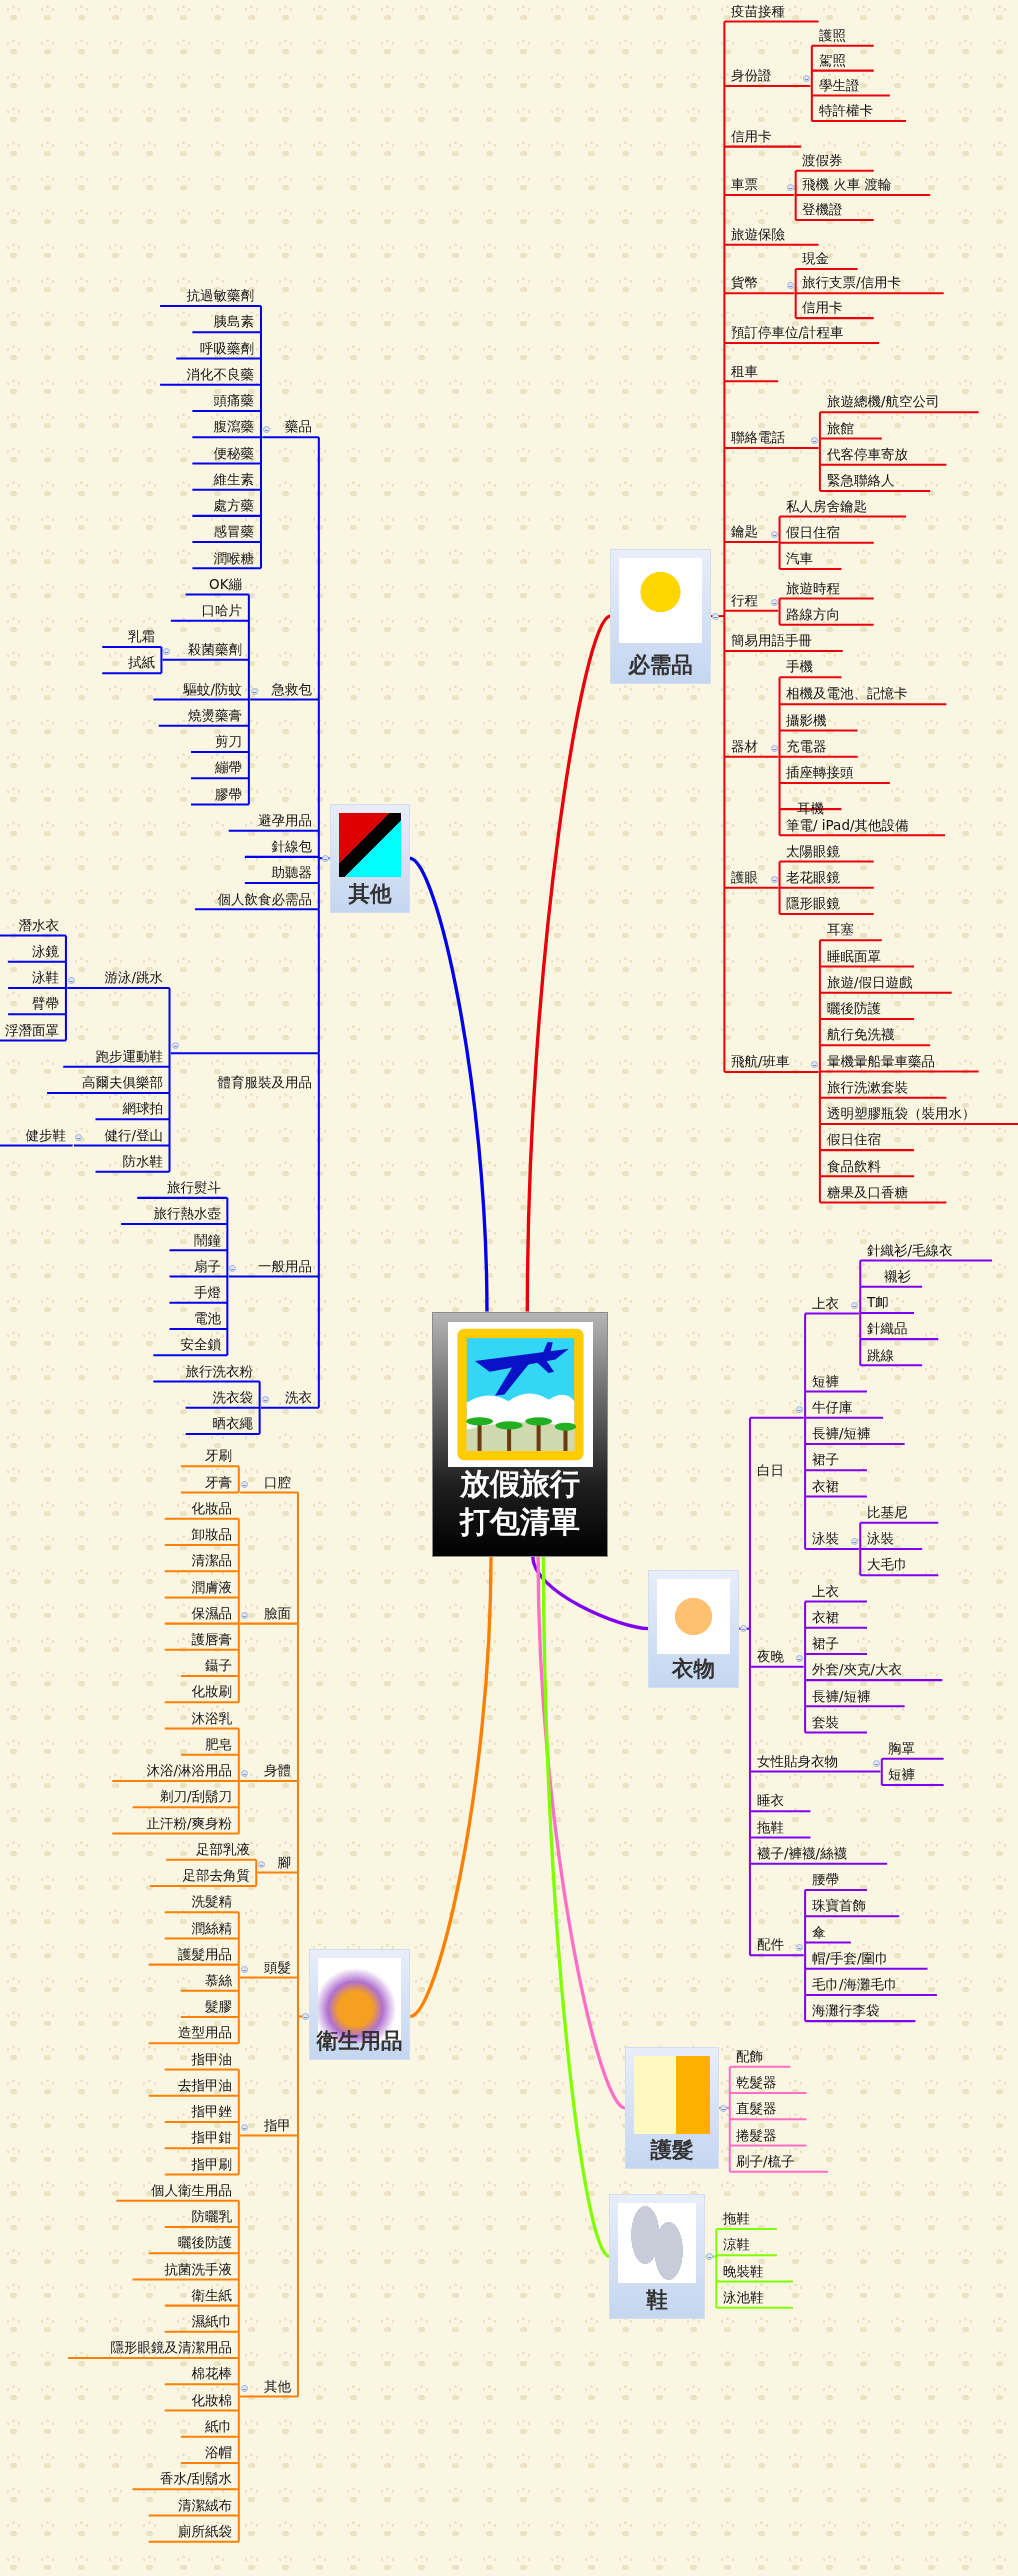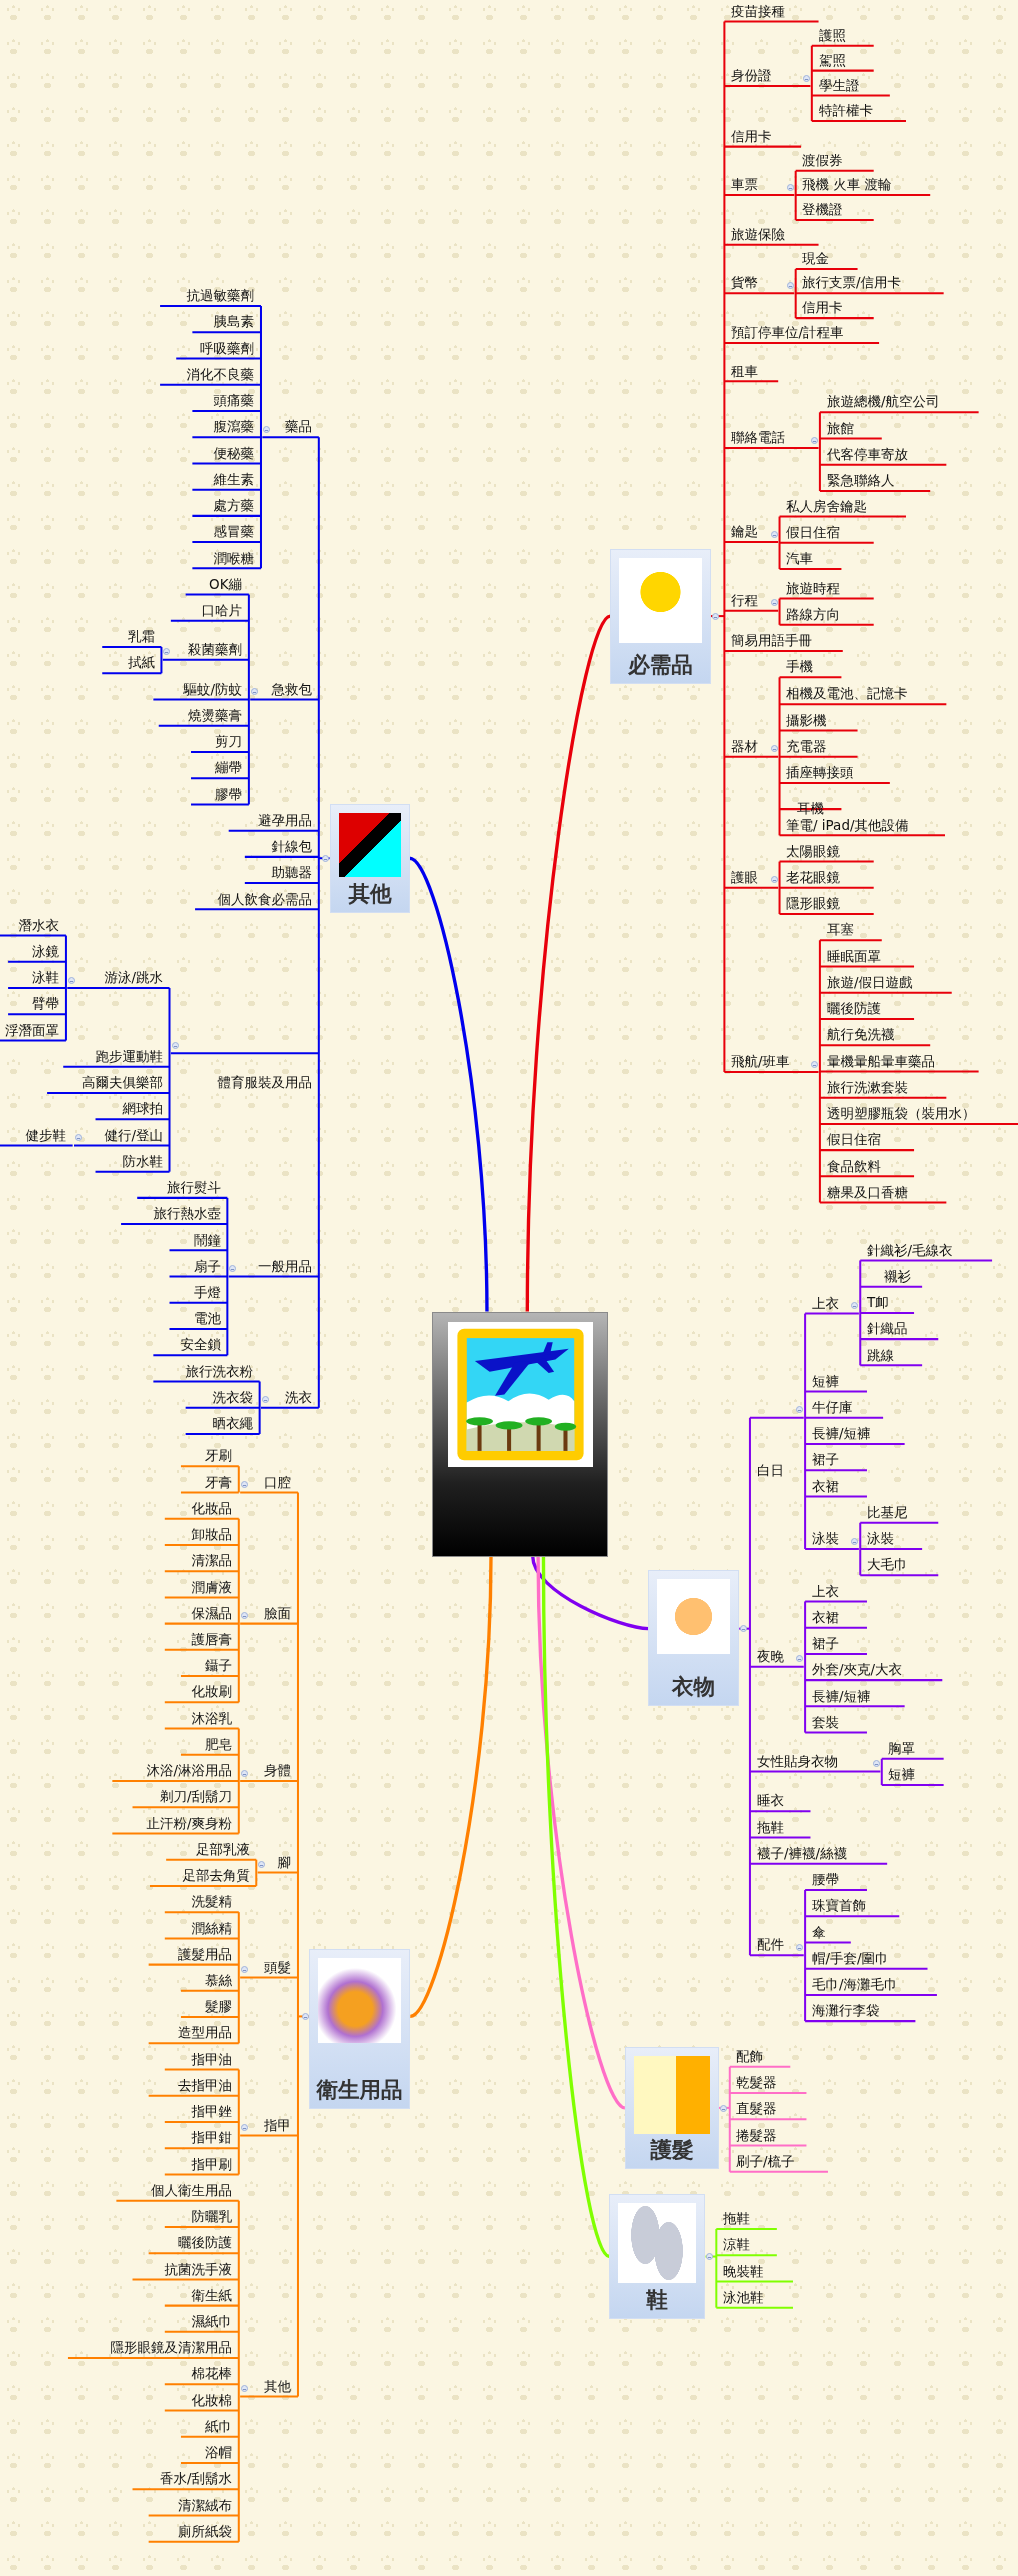--- a/index.html
+++ b/index.html
@@ -315,20 +315,24 @@
           <rect x="172" y="158" width="6" height="34"></rect>
         </g>
       <g fill="#22b022">
           <ellipse cx="47" cy="148" rx="20" ry="6"></ellipse>
           <ellipse cx="91" cy="154" rx="20" ry="6"></ellipse>
           <ellipse cx="135" cy="148" rx="20" ry="6"></ellipse>
           <ellipse cx="175" cy="156" rx="16" ry="6"></ellipse>
         </g>
     </svg>
   </div>
+  <div class="root-title">
+    <div>放假旅行</div>
+    <div>打包清單</div>
+  </div>
 </div>
 
 <div id="mindmap">
     <div class="cat-node" style="left: 610px; top: 549px; width: 101px; height: 135px;">
       <div class="cat-img" style="height: 85px; background: radial-gradient(circle at 50% 40%, rgb(255, 214, 0) 30%, transparent 31%), rgb(255, 255, 255);"></div>
       <div class="cat-title">必需品</div>
     </div>
     <div class="collapse" style="left: 712px; top: 613px;"></div>
     <div class="lbl" style="top: 2.7px; left: 731px;">疫苗接種</div>
     <div class="lbl" style="top: 67px; left: 731px;">身份證</div>
@@ -387,21 +391,21 @@
     <div class="lbl" style="top: 948px; left: 827px;">睡眠面罩</div>
     <div class="lbl" style="top: 974px; left: 827px;">旅遊/假日遊戲</div>
     <div class="lbl" style="top: 1000px; left: 827px;">曬後防護</div>
     <div class="lbl" style="top: 1026px; left: 827px;">航行免洗襪</div>
     <div class="lbl" style="top: 1053px; left: 827px;">暈機暈船暈車藥品</div>
     <div class="lbl" style="top: 1079px; left: 827px;">旅行洗漱套裝</div>
     <div class="lbl" style="top: 1105px; left: 827px;">透明塑膠瓶袋（裝用水）</div>
     <div class="lbl" style="top: 1131px; left: 827px;">假日住宿</div>
     <div class="lbl" style="top: 1158px; left: 827px;">食品飲料</div>
     <div class="lbl" style="top: 1184px; left: 827px;">糖果及口香糖</div>
-    <div class="cat-node" style="left: 648px; top: 1570px; width: 91px; height: 136px;">
+    <div class="cat-node" style="left: 648px; top: 1570px; width: 91px; height: 118px;">
       <div class="cat-img" style="height: 75px; background: radial-gradient(circle, rgb(255, 192, 112) 35%, transparent 36%), rgb(255, 255, 255);"></div>
       <div class="cat-title">衣物</div>
     </div>
     <div class="collapse" style="left: 740px; top: 1625px;"></div>
     <div class="lbl" style="top: 1462px; left: 757px;">白日</div>
     <div class="collapse" style="left: 796px; top: 1406px;"></div>
     <div class="lbl" style="top: 1295px; left: 812px;">上衣</div>
     <div class="collapse" style="left: 851px; top: 1302px;"></div>
     <div class="lbl" style="top: 1242px; left: 867px;">針織衫/毛線衣</div>
     <div class="lbl" style="top: 1268px; left: 884px;">襯衫</div>
@@ -518,21 +522,21 @@
     <div class="lbl r" style="top: 1232px; right: 798px;">鬧鐘</div>
     <div class="lbl r" style="top: 1258px; right: 798px;">扇子</div>
     <div class="lbl r" style="top: 1284px; right: 798px;">手燈</div>
     <div class="lbl r" style="top: 1310px; right: 798px;">電池</div>
     <div class="lbl r" style="top: 1336px; right: 798px;">安全鎖</div>
     <div class="lbl r" style="top: 1389px; right: 707px;">洗衣</div>
     <div class="collapse" style="left: 262px; top: 1396px;"></div>
     <div class="lbl r" style="top: 1363px; right: 766px;">旅行洗衣粉</div>
     <div class="lbl r" style="top: 1389px; right: 766px;">洗衣袋</div>
     <div class="lbl r" style="top: 1415px; right: 766px;">晒衣繩</div>
-    <div class="cat-node" style="left: 309px; top: 1949px; width: 101px; height: 160px;">
+    <div class="cat-node" style="left: 309px; top: 1949px; width: 101px; height: 111px;">
       <div class="cat-img" style="height: 85px; background: radial-gradient(circle at 45% 60%, rgb(245, 160, 32) 25%, rgb(176, 112, 208) 40%, rgb(255, 255, 255) 60%);"></div>
       <div class="cat-title">衛生用品</div>
     </div>
     <div class="collapse" style="left: 302px; top: 2013px;"></div>
     <div class="lbl r" style="top: 1474px; right: 728px;">口腔</div>
     <div class="collapse" style="left: 241px; top: 1481px;"></div>
     <div class="lbl r" style="top: 1447px; right: 787px;">牙刷</div>
     <div class="lbl r" style="top: 1474px; right: 787px;">牙膏</div>
     <div class="lbl r" style="top: 1605px; right: 728px;">臉面</div>
     <div class="collapse" style="left: 241px; top: 1612px;"></div>

